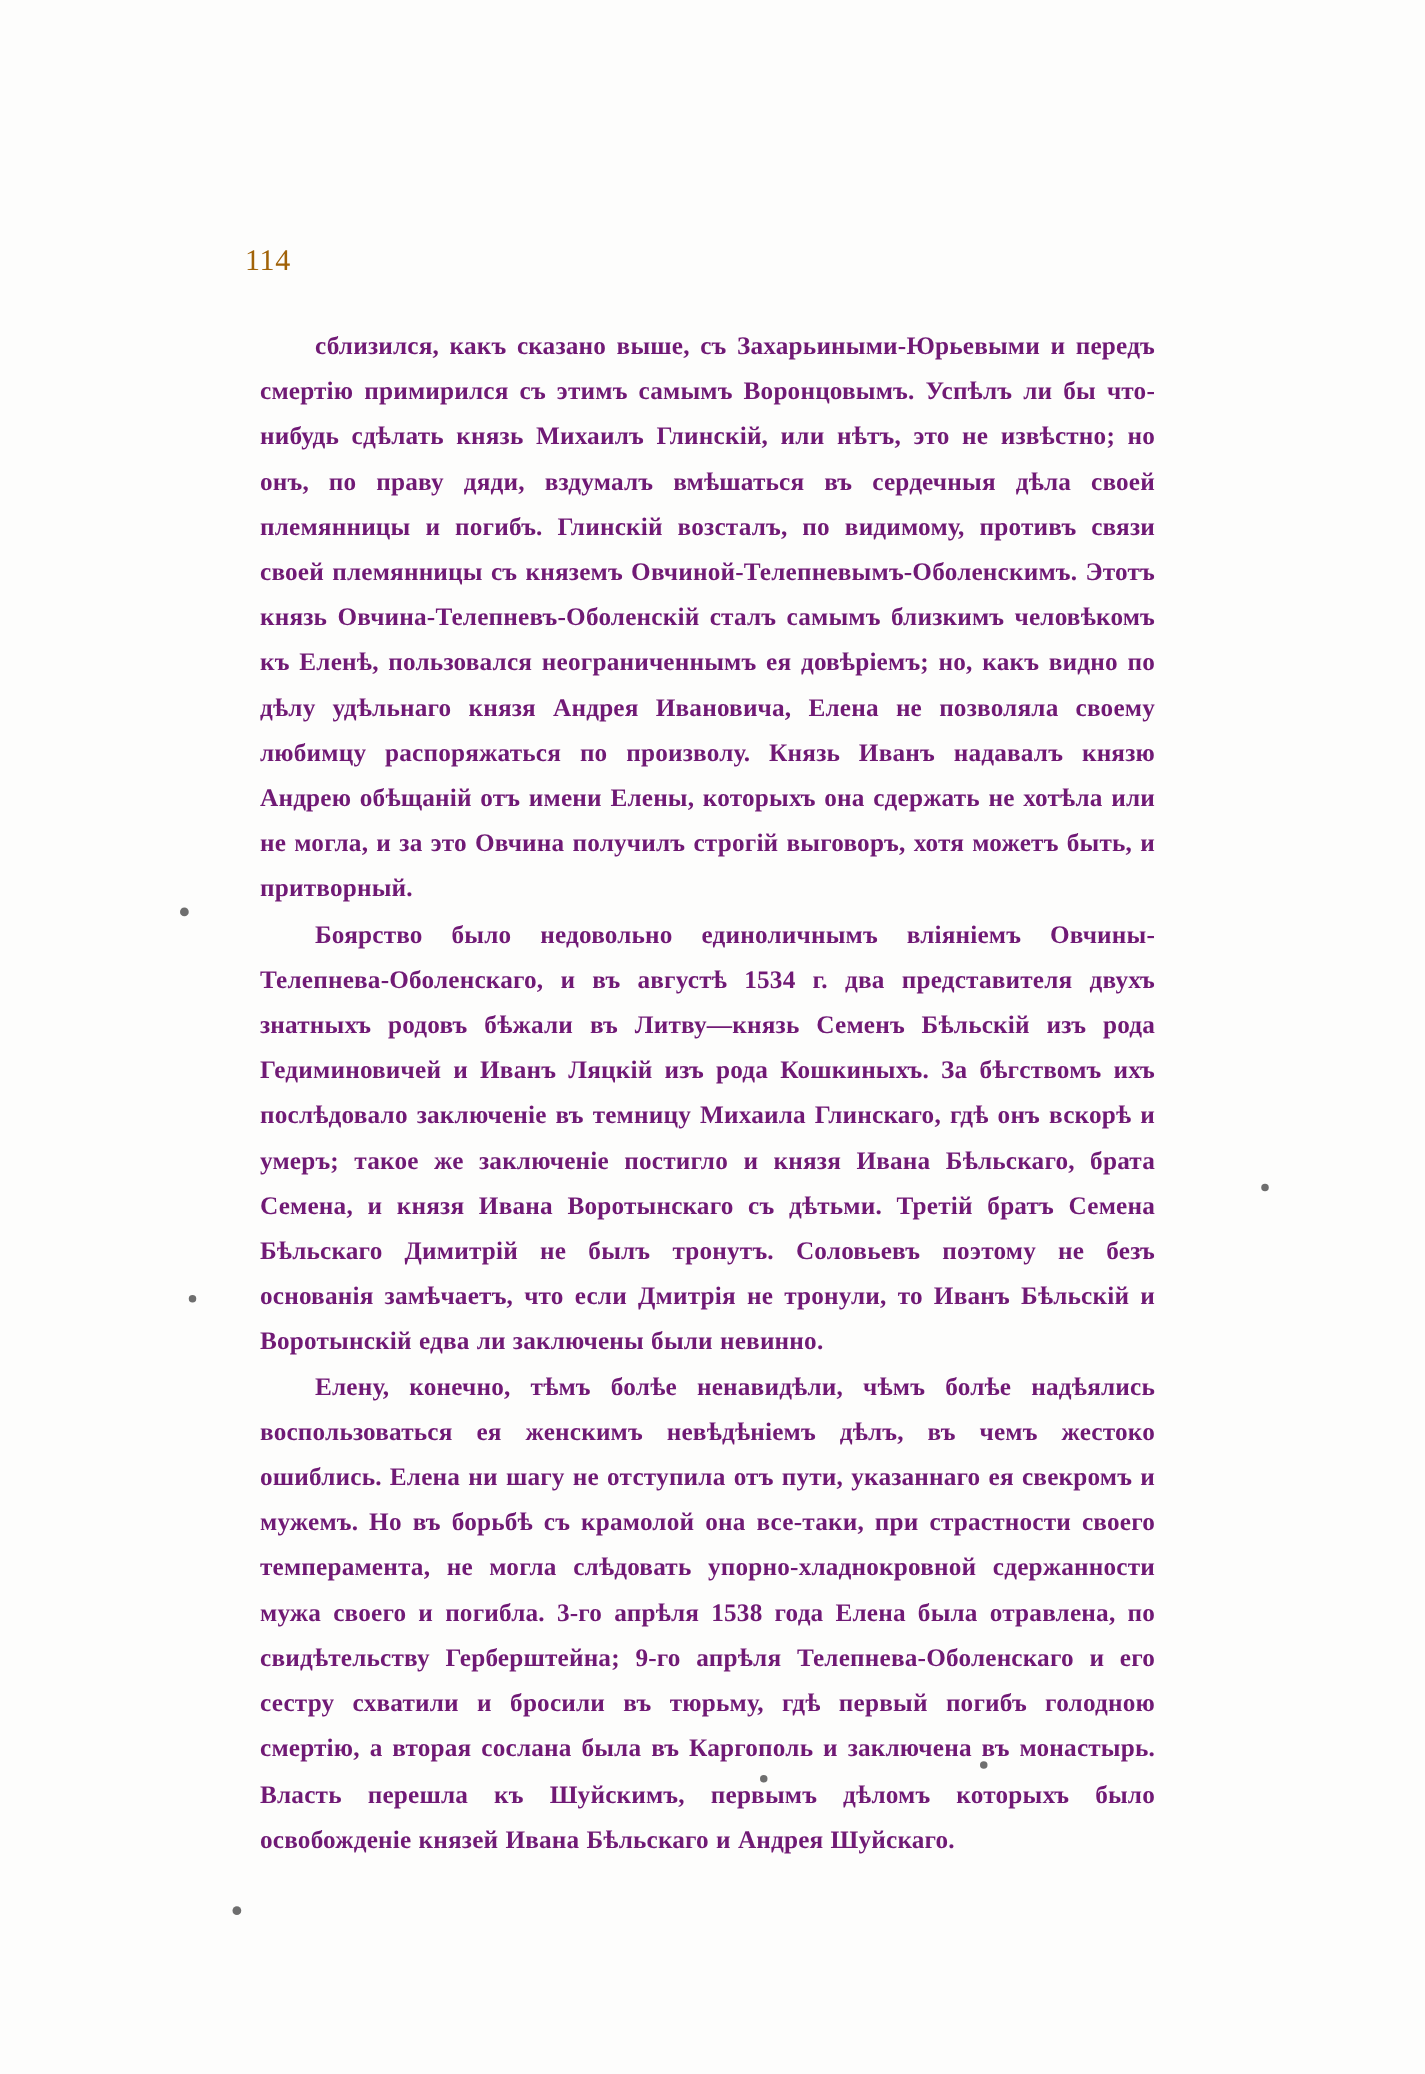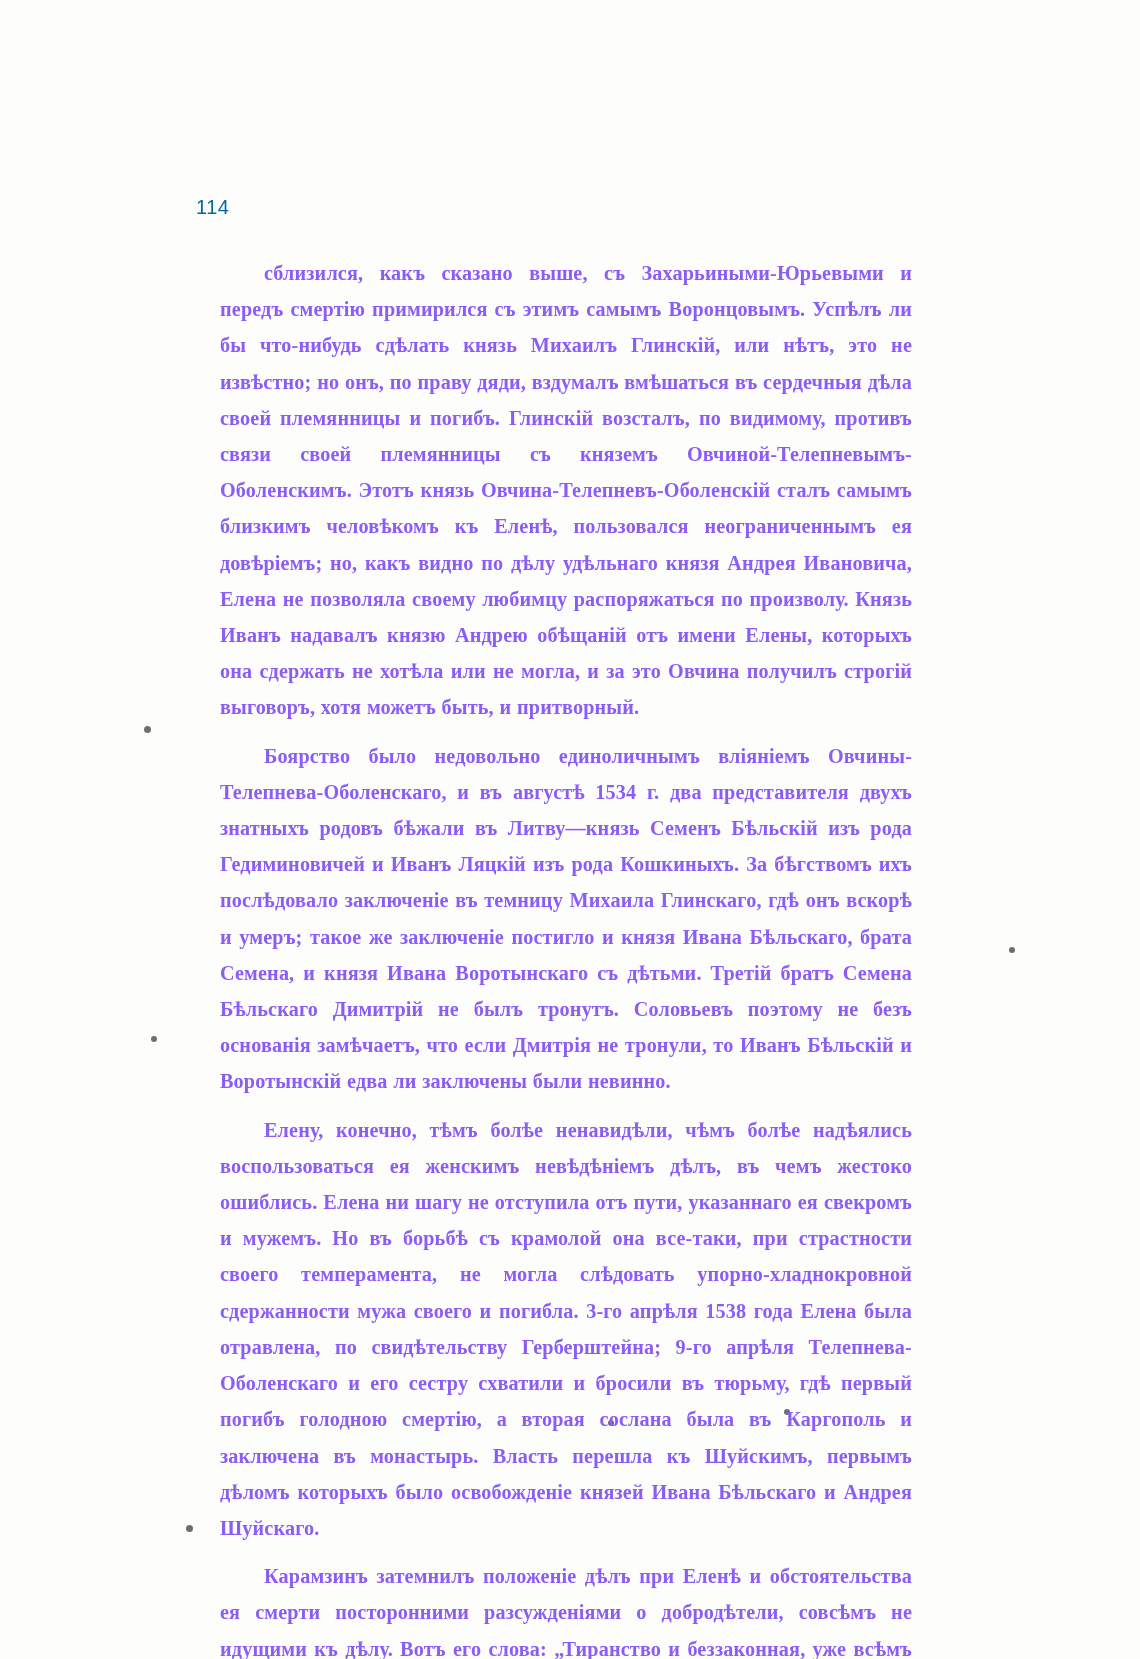--- a/index.html
+++ b/index.html
@@ -34,40 +34,40 @@
     width: 716px;
   }
   .runhead {
     display: flex;
     align-items: baseline;
     margin-bottom: 36px;
     position: relative;
     left: -12px;
   }
   .folio {
-    font-size: 20px;
+    font-size: 24px;
     letter-spacing: 0.5px;
-    color: #0369a1;
-    font-family: Liberation Sans, sans-serif;
+    color: #a16207;
+    font-family: Liberation Serif, serif;
   }
   .runhead-title {
     margin-left: 60px;
     font-size: 17px;
     letter-spacing: 1.1px;
     text-transform: uppercase;
     color: #141414;
     font-weight: 600;
   }
   p.body-par {
-    margin: 12px;
+    margin: 0;
     font-size: 20.2px;
     line-height: 36.2px;
     text-align: justify;
     text-indent: 44px;
-    color: #8b5cf6;
+    color: #701a75;
     letter-spacing: 0.15px;
     word-spacing: 0.5px;
     font-weight: 600;
     text-justify: inter-word;
     font-family: Liberation Serif, serif;
   }
   p.body-par + p.body-par {
     margin-top: 0;
   }
   .edge-dot {
@@ -93,16 +93,15 @@
 
   <div class="content">
 
     <div class="runhead">
       <span class="folio">114</span>
     </div>
 
     <p class="body-par">сблизился, какъ сказано выше, съ Захарьиными-Юрьевыми и передъ смертію примирился съ этимъ самымъ Воронцовымъ. Успѣлъ ли бы что-нибудь сдѣлать князь Михаилъ Глинскій, или нѣтъ, это не извѣстно; но онъ, по праву дяди, вздумалъ вмѣшаться въ сердечныя дѣла своей племянницы и погибъ. Глинскій возсталъ, по видимому, противъ связи своей племянницы съ княземъ Овчиной-Телепневымъ-Оболенскимъ. Этотъ князь Овчина-Телепневъ-Оболенскій сталъ самымъ близкимъ человѣкомъ къ Еленѣ, пользовался неограниченнымъ ея довѣріемъ; но, какъ видно по дѣлу удѣльнаго князя Андрея Ивановича, Елена не позволяла своему любимцу распоряжаться по произволу. Князь Иванъ надавалъ князю Андрею обѣщаній отъ имени Елены, которыхъ она сдержать не хотѣла или не могла, и за это Овчина получилъ строгій выговоръ, хотя можетъ быть, и притворный.</p>
     <p class="body-par">Боярство было недовольно единоличнымъ вліяніемъ Овчины-Телепнева-Оболенскаго, и въ августѣ 1534 г. два представителя двухъ знатныхъ родовъ бѣжали въ Литву—князь Семенъ Бѣльскій изъ рода Гедиминовичей и Иванъ Ляцкій изъ рода Кошкиныхъ. За бѣгствомъ ихъ послѣдовало заключеніе въ темницу Михаила Глинскаго, гдѣ онъ вскорѣ и умеръ; такое же заключеніе постигло и князя Ивана Бѣльскаго, брата Семена, и князя Ивана Воротынскаго съ дѣтьми. Третій братъ Семена Бѣльскаго Димитрій не былъ тронутъ. Соловьевъ поэтому не безъ основанія замѣчаетъ, что если Дмитрія не тронули, то Иванъ Бѣльскій и Воротынскій едва ли заключены были невинно.</p>
     <p class="body-par">Елену, конечно, тѣмъ болѣе ненавидѣли, чѣмъ болѣе надѣялись воспользоваться ея женскимъ невѣдѣніемъ дѣлъ, въ чемъ жестоко ошиблись. Елена ни шагу не отступила отъ пути, указаннаго ея свекромъ и мужемъ. Но въ борьбѣ съ крамолой она все-таки, при страстности своего темперамента, не могла слѣдовать упорно-хладнокровной сдержанности мужа своего и погибла. 3-го апрѣля 1538 года Елена была отравлена, по свидѣтельству Герберштейна; 9-го апрѣля Телепнева-Оболенскаго и его сестру схватили и бросили въ тюрьму, гдѣ первый погибъ голодною смертію, а вторая сослана была въ Каргополь и заключена въ монастырь. Власть перешла къ Шуйскимъ, первымъ дѣломъ которыхъ было освобожденіе князей Ивана Бѣльскаго и Андрея Шуйскаго.</p>
-    <p class="body-par">Карамзинъ затемнилъ положеніе дѣлъ при Еленѣ и обстоятельства ея смерти посторонними разсужденіями о добродѣтели, совсѣмъ не идущими къ дѣлу. Вотъ его слова: „Тиранство и беззаконная, уже всѣмъ явная любовь ея къ князю Ивану Телепневу-Оболен-</p>
 
   </div>
 </div>
 
 </body></html>

